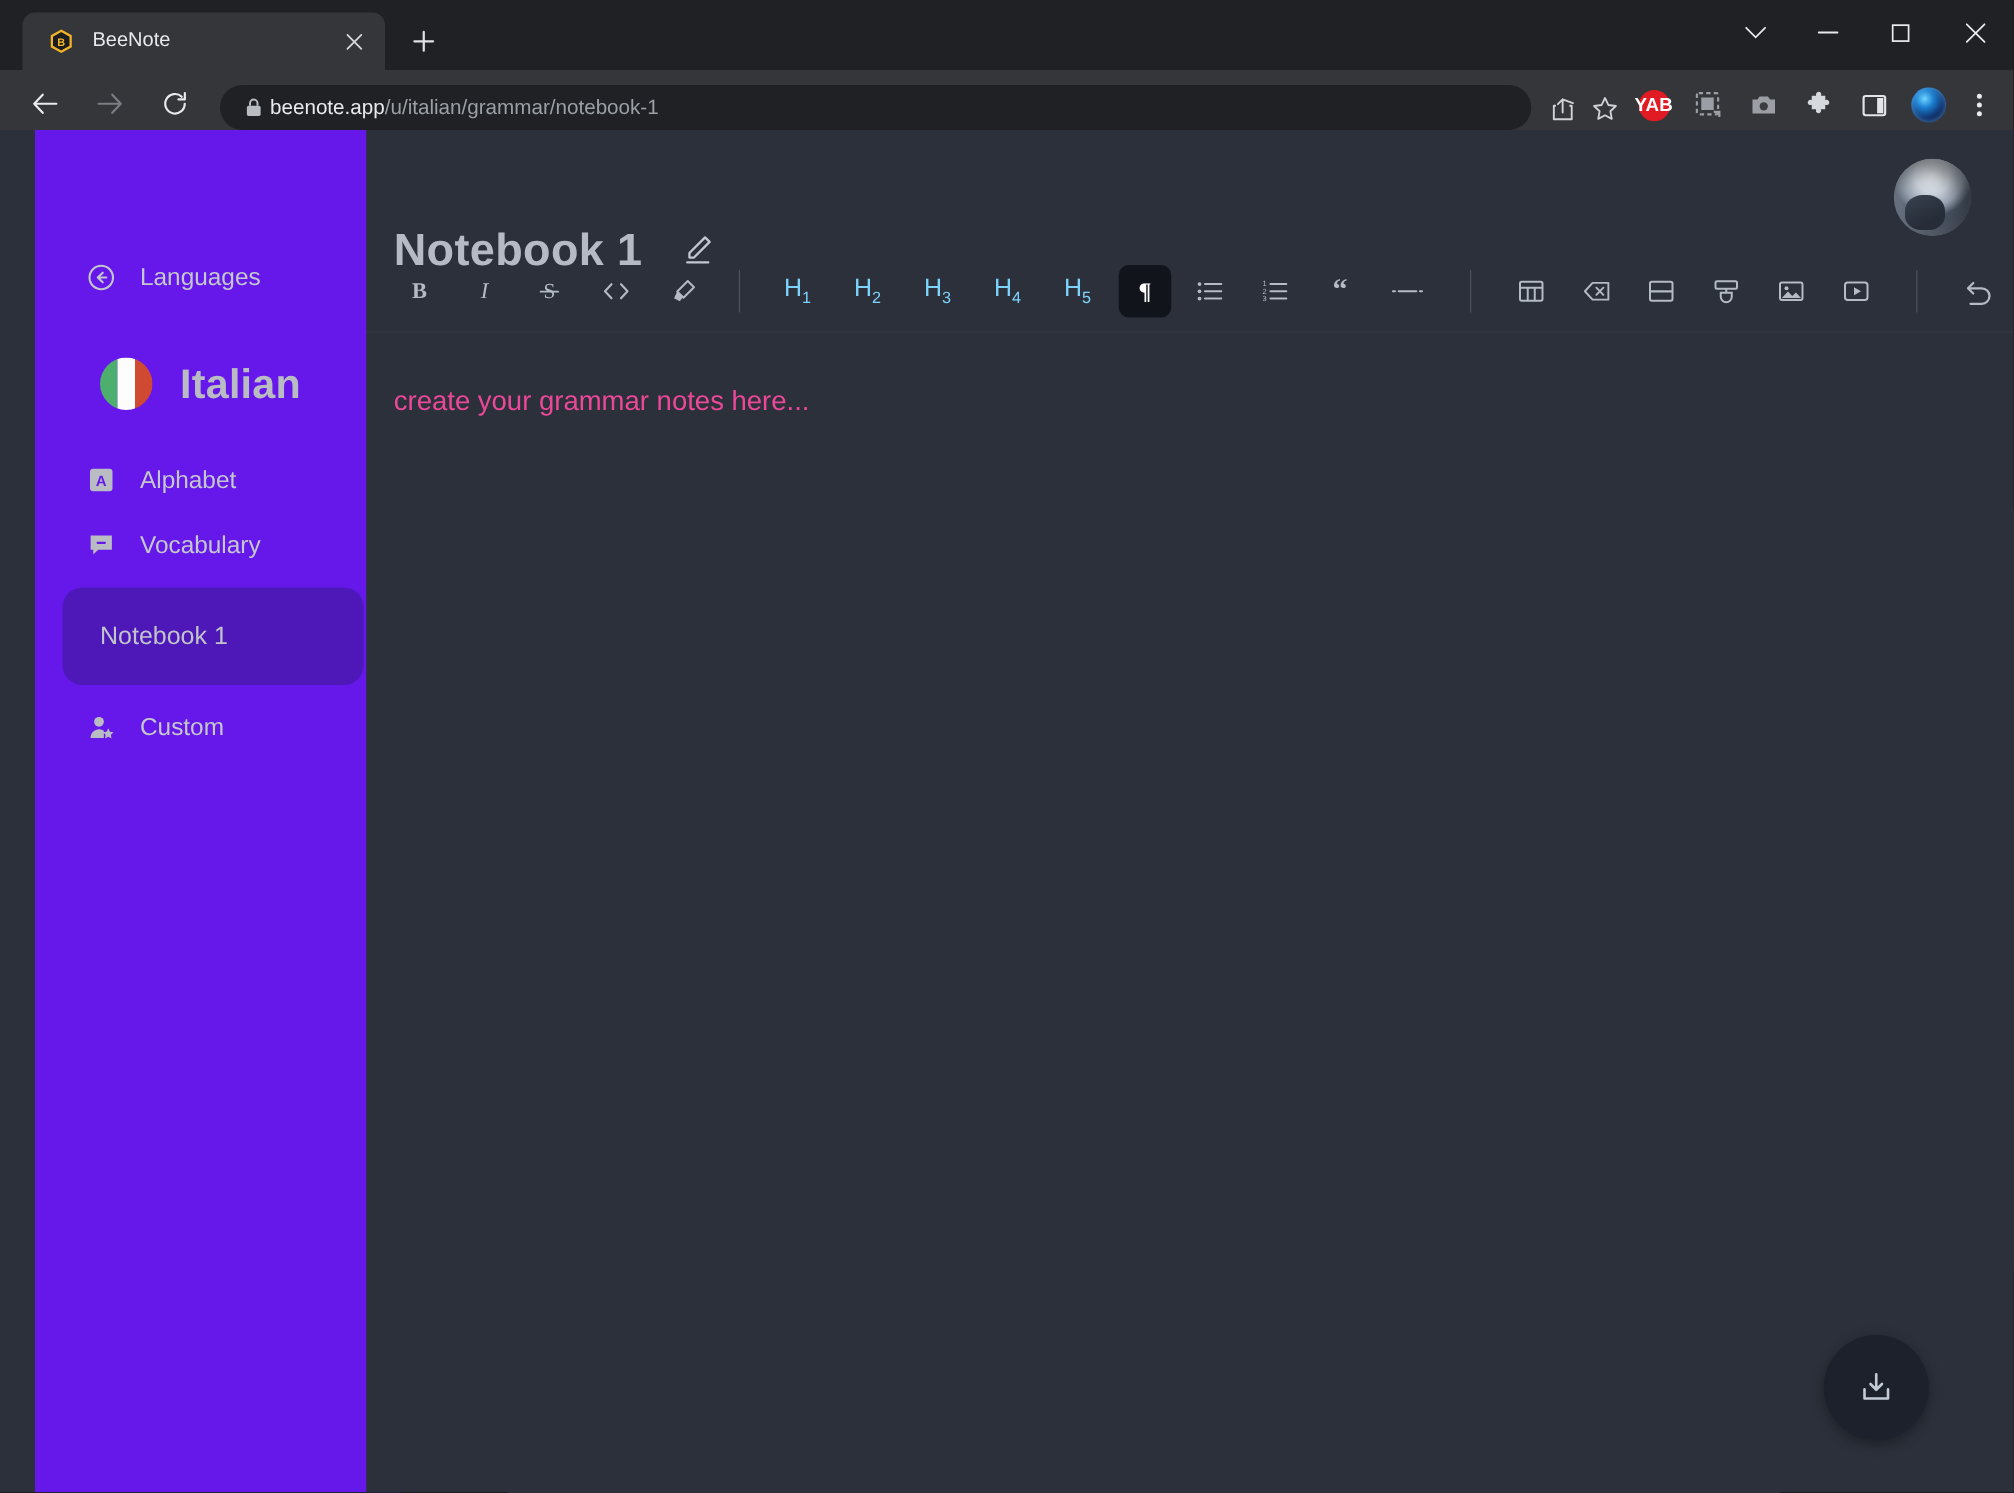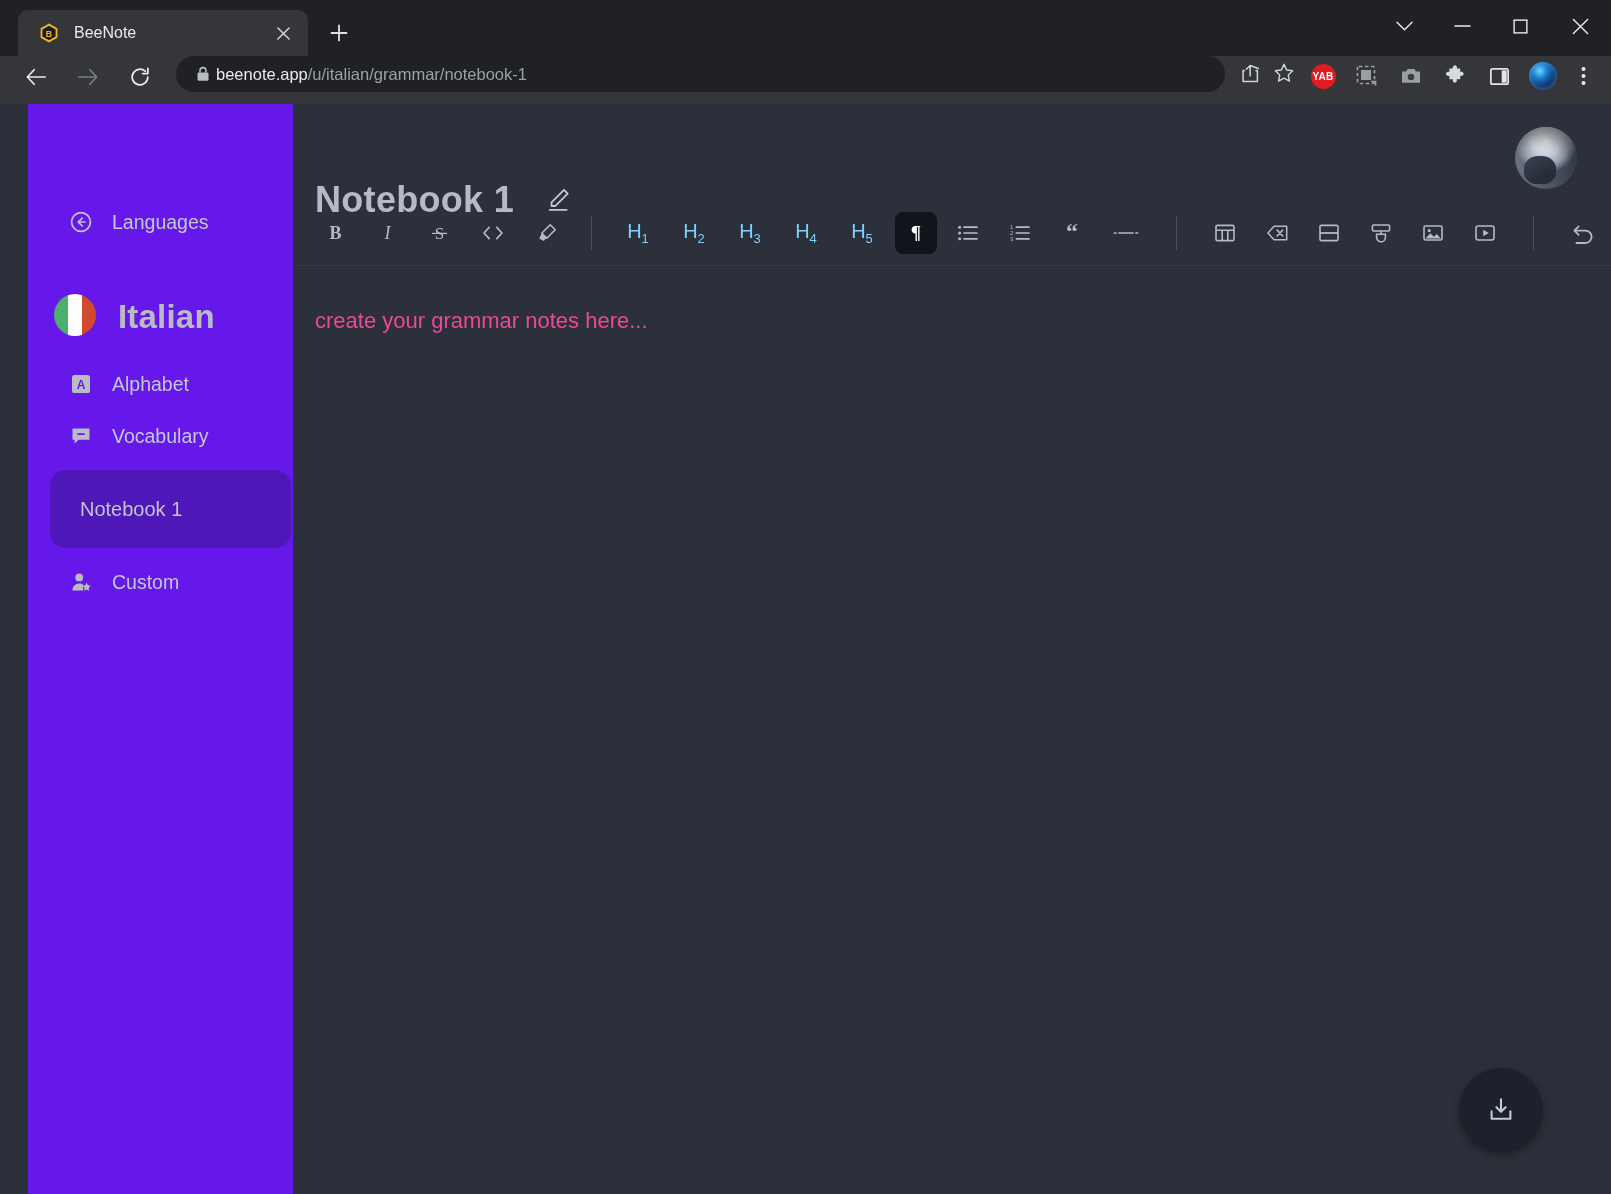--- a/index.html
+++ b/index.html
@@ -63,21 +63,21 @@
     display: flex; align-items: center; justify-content: center;
     color: #e8eaed;
   }
   .wc.close { width: 62px; }
 
   
   .navbar {
     position: absolute; top: 56px; left: 0;
     width: 1611px; height: 48px;
     background: #35363a;
-    display: flex; align-items: flex-start;
+    display: flex; align-items: flex-end;
     padding: 0 10px;
   }
   .navbtn {
     width: 42px; height: 42px; margin: 0 5px;
     display: flex; align-items: center; justify-content: center;
     color: #e8eaed; flex: 0 0 auto;
   }
   .navbtn.fwd { color: #7a7d82; }
   .omnibox {
     flex: 1 1 auto;
@@ -95,21 +95,21 @@
   .omni-action {
     width: 34px; height: 34px; flex: 0 0 auto;
     display: flex; align-items: center; justify-content: center;
     color: #cfd2d6;
   }
   .ext { width: 40px; height: 40px; margin: 0 2px; flex: 0 0 auto;
          display:flex; align-items:center; justify-content:center; }
   .ext-yab {
     width: 25px; height: 25px; border-radius: 50%;
     background: #e01b24; color: #fff;
-    font-size: 10px; font-weight: bold; letter-spacing: .2px;
+    font-size: 15px; font-weight: bold; letter-spacing: .2px;
     display:flex; align-items:center; justify-content:center;
   }
   .ext-avatar {
     width: 28px; height: 28px; border-radius: 50%;
     background: radial-gradient(circle at 38% 32%, #6fd6ff 0%, #1c7fd1 28%, #0d2a63 62%, #07122e 100%);
     box-shadow: inset 0 0 6px rgba(120,200,255,.6);
   }
   .kebab { width: 36px; height: 40px; display:flex; align-items:center; justify-content:center; color:#e8eaed;}
 
   
@@ -130,22 +130,22 @@
   .side-row {
     display: flex; align-items: center;
     height: 52px; padding-left: 40px;
     color: #c4c7cd; font-size: 19.5px;
   }
   .side-row .si {
     width: 26px; margin-right: 18px; flex: 0 0 auto;
     display: flex; align-items: center; justify-content: center;
   }
   .lang-head {
-    display: flex; align-items: flex-end;
-    padding-left: 26px; margin-top: 30px; margin-bottom: 22px;
+    display: flex; align-items: center;
+    padding-left: 52px; margin-top: 30px; margin-bottom: 22px;
     height: 58px;
   }
   .flag {
     width: 42px; height: 42px; border-radius: 50%;
     overflow: hidden; display: flex; flex: 0 0 auto;
     margin-right: 22px;
   }
   .flag i { display: block; height: 100%; flex: 1 1 0; }
   .flag .g { background: #4caf6e; }
   .flag .w { background: #fdfdfd; }

